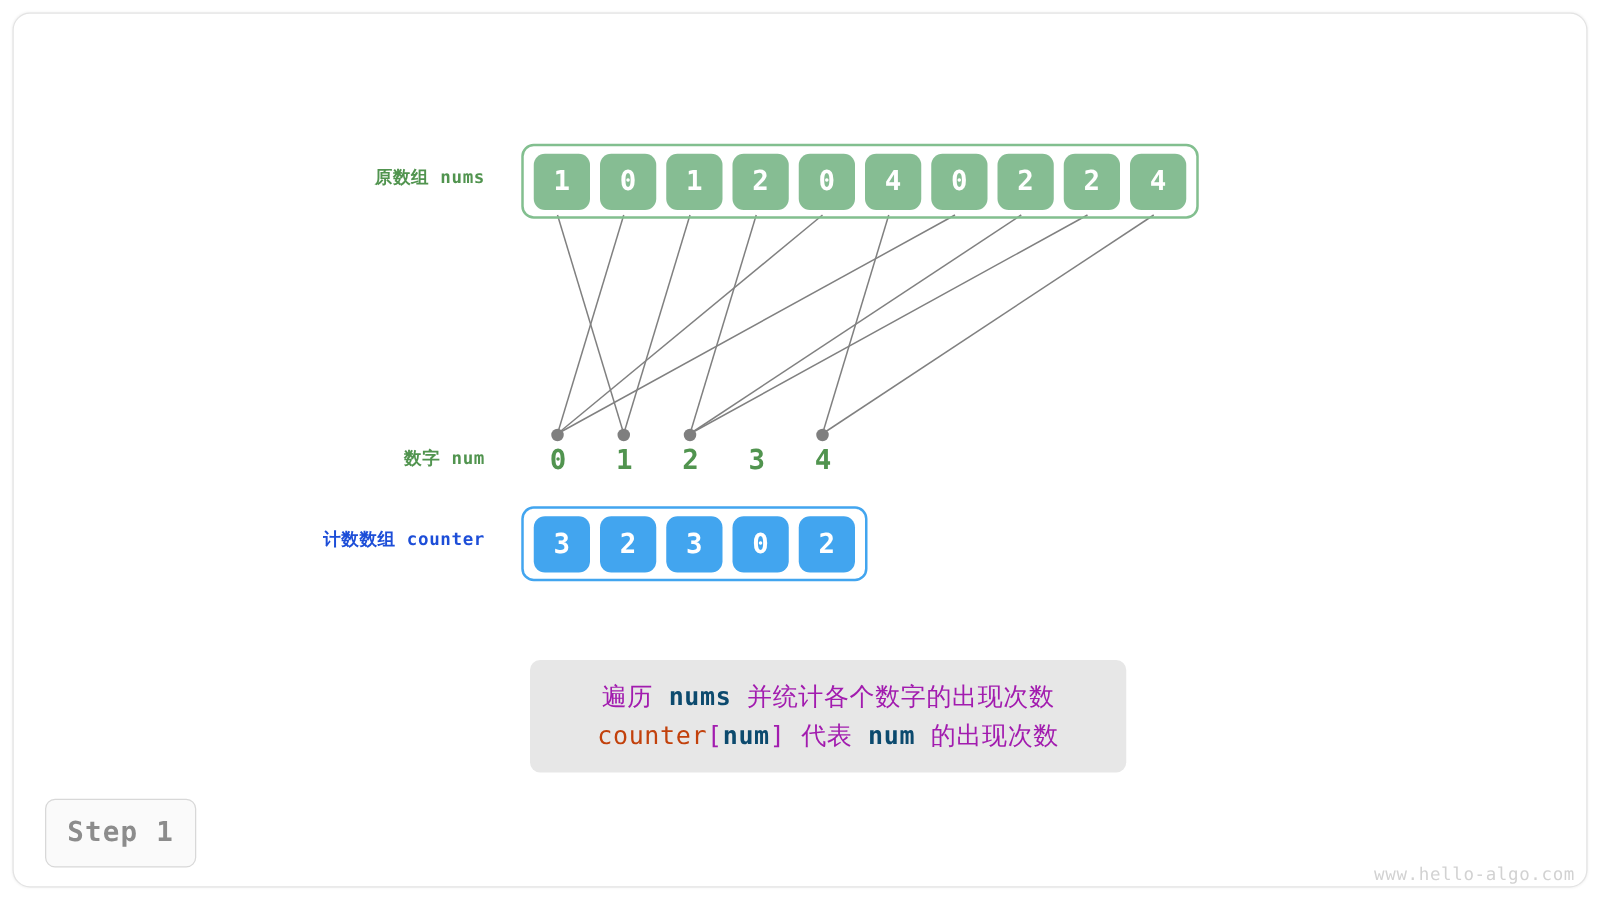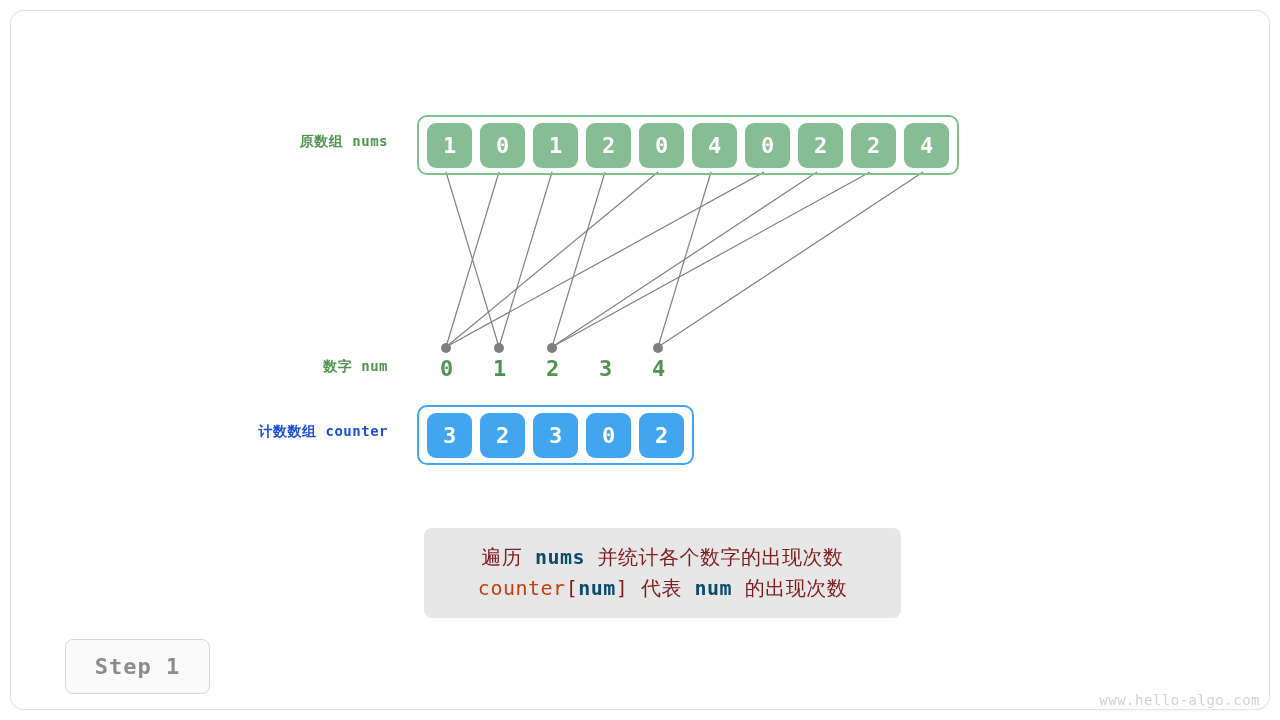--- a/index.html
+++ b/index.html
@@ -95,39 +95,38 @@
   }
   .cap-line {
     font-family: "DejaVu Sans Mono", "DejaVu Sans", monospace;
     font-size: 20px;
     color: #3d3d3d;
     white-space: nowrap;
     letter-spacing: 0.5px;
   }
   .cap-line .g { color: #0c4a6e; font-weight: bold; }
   .cap-line .b { color: #c2410c; font-weight: normal; }
-  .cap-line .d { color: #7f1d1d; margin-top: 45px; }
+  .cap-line .d { color: #a21caf; margin-top: 45px; }
 
   
   #step {
     position: absolute;
     left: 36px; top: 639px;
-    width: 145px; height: 55px;
+    width: 121px; height: 55px;
     background: #fafafa;
     border: 1px solid #d8d8d8;
     border-radius: 8px;
     display: flex;
     align-items: center;
     justify-content: center;
     font-family: "DejaVu Sans Mono", monospace;
     font-size: 22px;
     font-weight: bold;
     color: #8c8c8c;
     letter-spacing: 1px;
-    margin-left: 29px;
   }
 
   
   #watermark {
     position: absolute;
     right: 20px; bottom: 12px;
     font-family: "DejaVu Sans Mono", monospace;
     font-size: 14px;
     color: #d2d2d2;
     letter-spacing: 0.5px;

